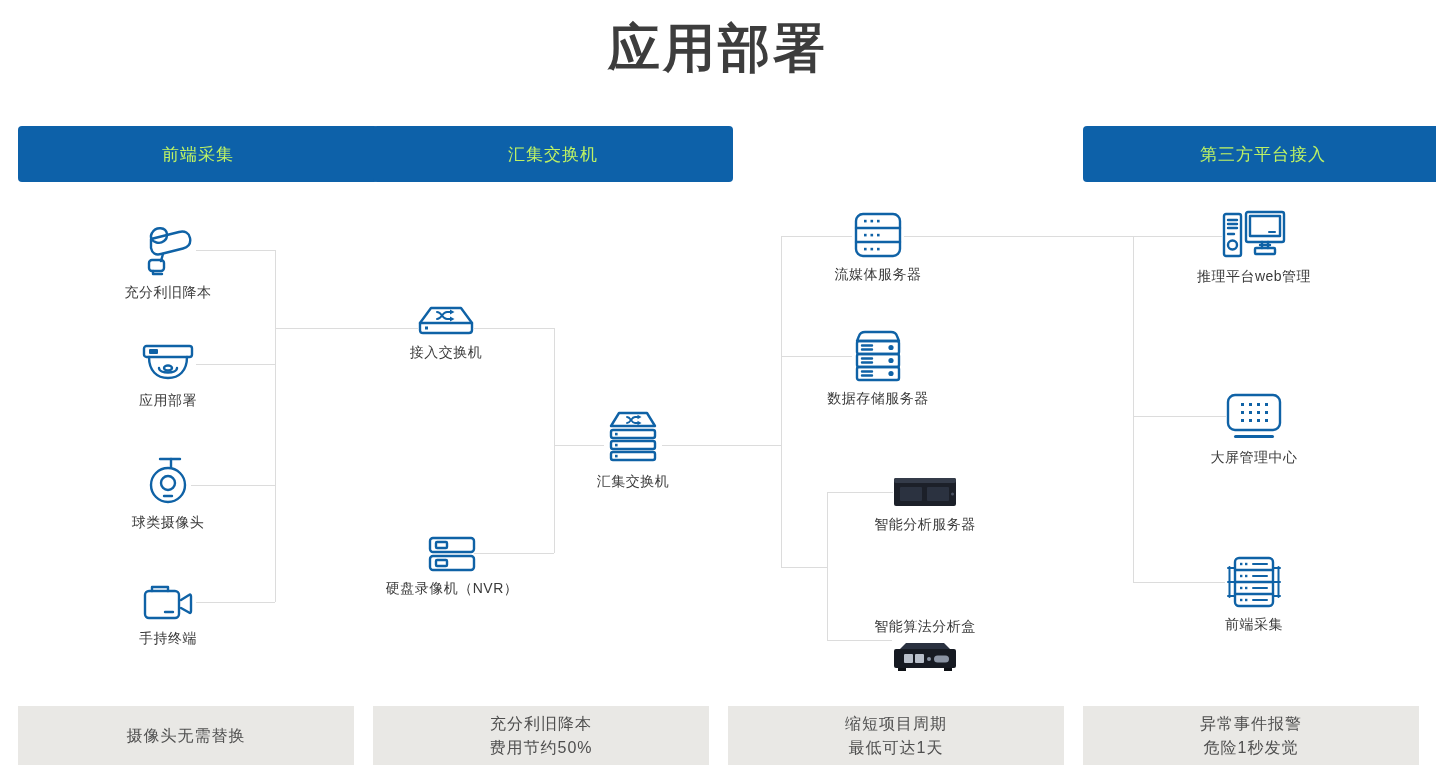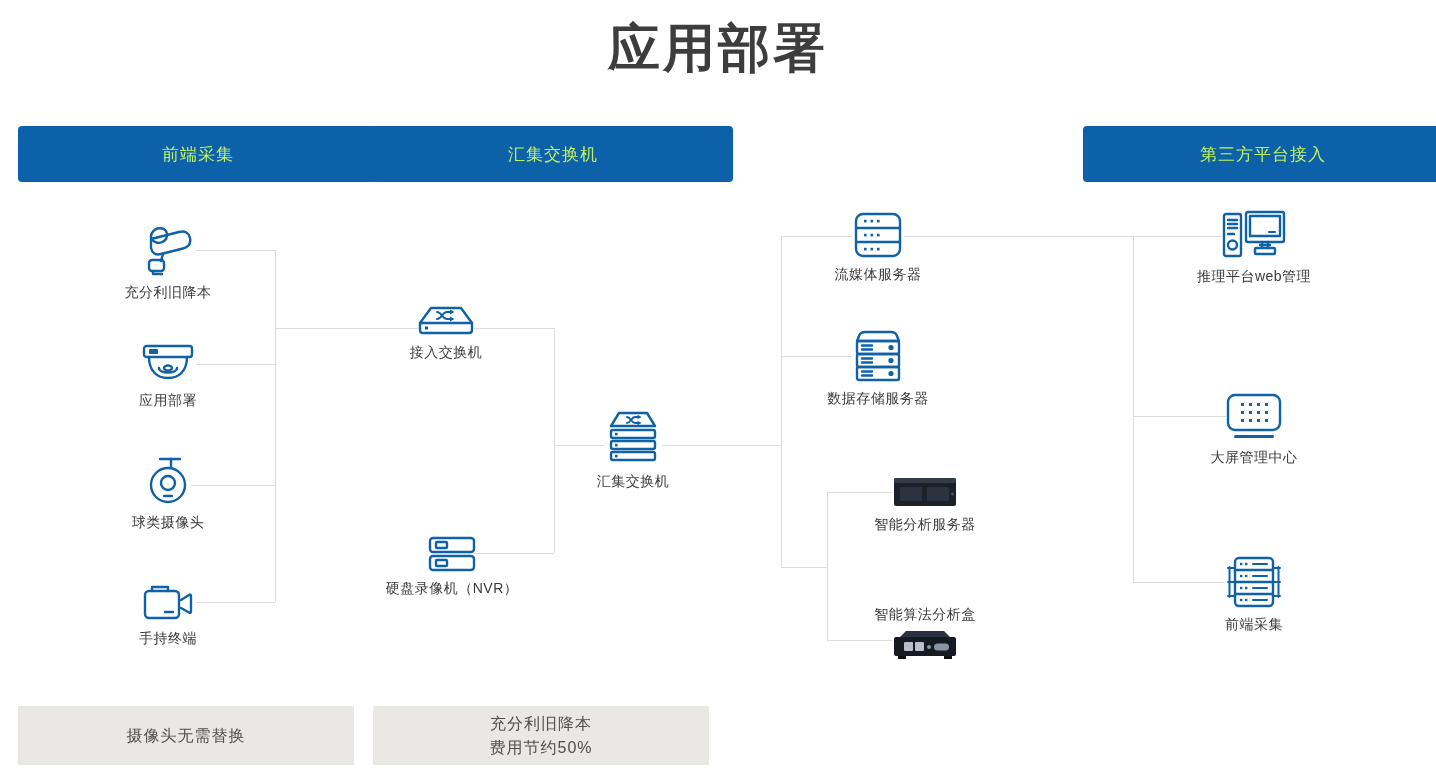--- a/index.html
+++ b/index.html
@@ -188,21 +188,21 @@
       <rect x="1" y="2" width="62" height="28" rx="2" fill="#1c2029"></rect>
       <rect x="1" y="2" width="62" height="5" rx="2" fill="#343b49"></rect>
       <rect x="7" y="11" width="22" height="14" rx="1" fill="#2b3240"></rect>
       <rect x="34" y="11" width="22" height="14" rx="1" fill="#2b3240"></rect>
       <circle cx="59.5" cy="18" r="1.5" fill="#4a5263"></circle>
     </svg>
     <div class="lbl">智能分析服务器</div>
   </div>
 
   <div class="node" style="left:850px;top:602px;width:150px">
-    <div class="lbl" style="margin-top:4px">智能算法分析盒</div>
+    <div class="lbl" style="margin-top:16px">智能算法分析盒</div>
     <svg style="margin-top:6px" width="66" height="30" viewBox="0 0 66 30">
       <path d="M8 7 L14 1 H52 L58 7 Z" fill="#2a3140"></path>
       <rect x="2" y="7" width="62" height="19" rx="2" fill="#161a22"></rect>
       <rect x="12" y="12" width="9" height="9" rx="1" fill="#b8bfca"></rect>
       <rect x="23" y="12" width="9" height="9" rx="1" fill="#b8bfca"></rect>
       <circle cx="37" cy="17" r="2" fill="#8a93a3"></circle>
       <rect x="42" y="13.5" width="15" height="7" rx="3.5" fill="#8a93a3"></rect>
       <rect x="6" y="26" width="8" height="3" fill="#0d1015"></rect>
       <rect x="52" y="26" width="8" height="3" fill="#0d1015"></rect>
     </svg>
@@ -266,14 +266,22 @@
   </div>
 
   <div class="ftr" style="left:18px">
     <div>摄像头无需替换</div>
     <div></div>
   </div>
   <div class="ftr" style="left:373px">
     <div>充分利旧降本</div>
     <div>费用节约50%</div>
   </div>
+  <div class="ftr" style="left:728px">
+    <div>缩短项目周期</div>
+    <div>最低可达1天</div>
+  </div>
+  <div class="ftr" style="left:1083px">
+    <div>异常事件报警</div>
+    <div>危险1秒发觉</div>
+  </div>
 
 </div>
 
 </body></html>

